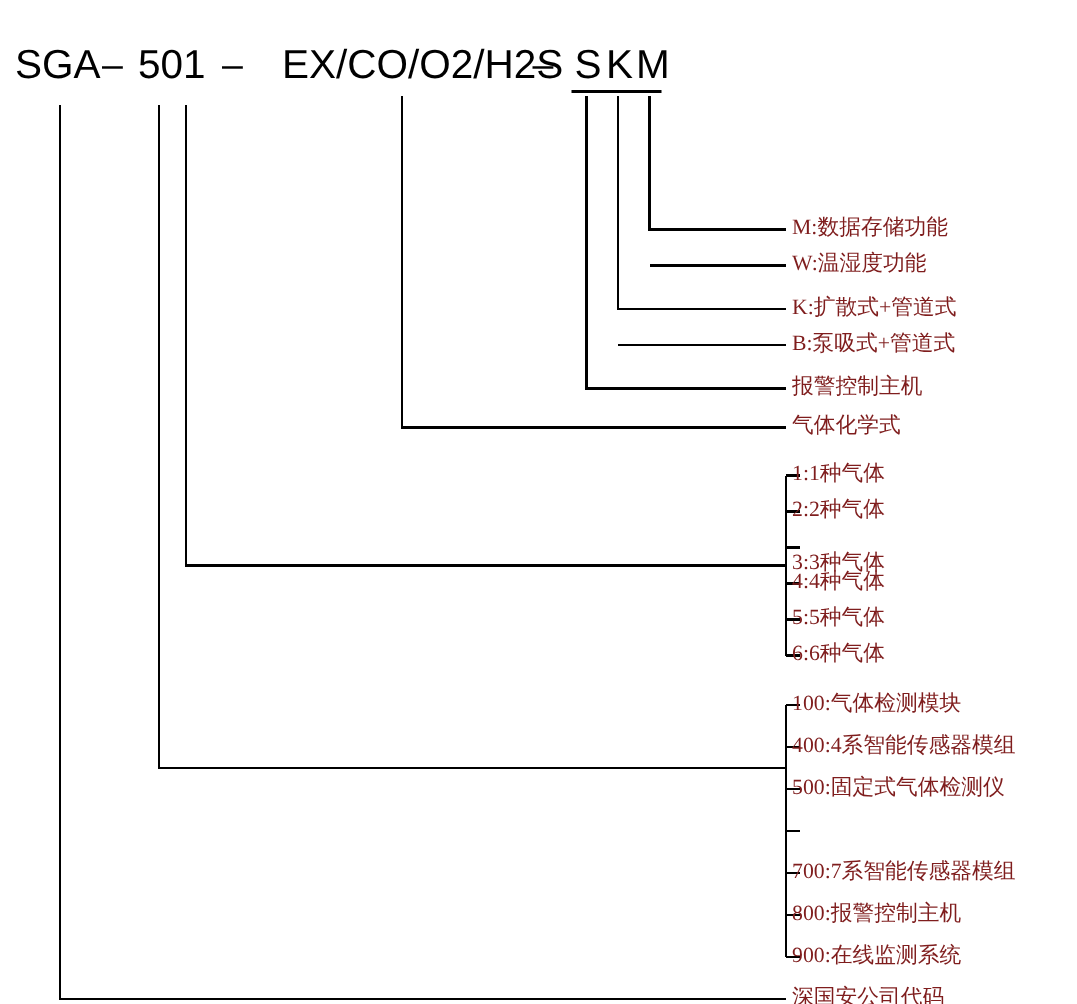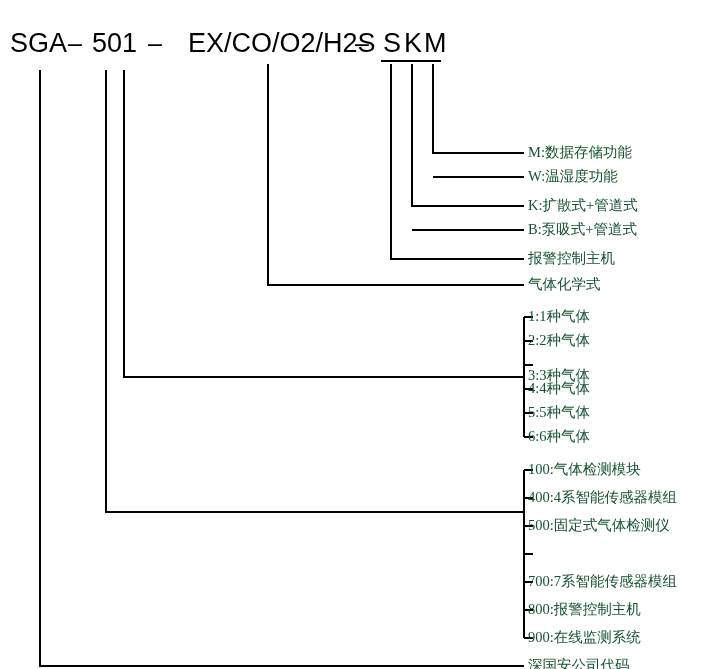--- a/index.html
+++ b/index.html
@@ -44,21 +44,21 @@
     left: 0;
     top: 0;
   }
   
   .leaf {
     position: absolute;
     font-family: "Liberation Serif", "DejaVu Serif", serif;
     font-size: 14.5px;
     line-height: 16px;
     white-space: nowrap;
-    color: #14532d;
+    color: #7f1d1d;
   }
   .underline-skm {
     position: absolute;
     background: #000;
     height: 2px;
   }
 </style>
 </head>
 <body>
 

